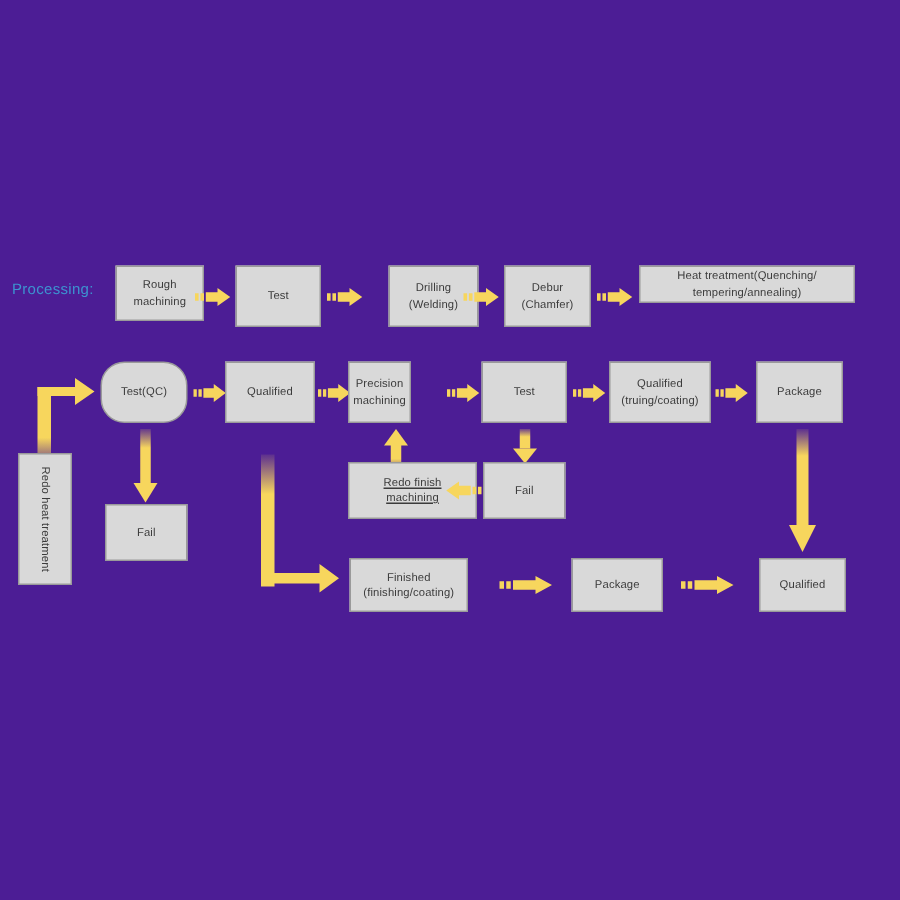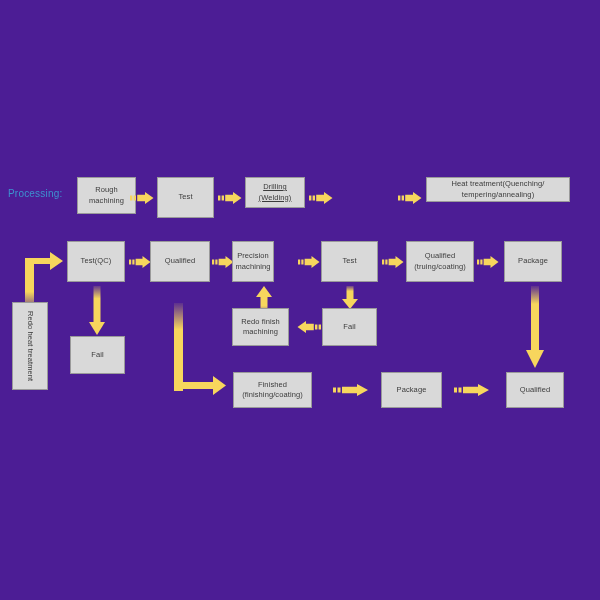--- a/index.html
+++ b/index.html
@@ -73,31 +73,33 @@
   <div class="node" style="left:157px; top:177px; width:57px; height:41px;">Test</div>
 
   <div class="arrow" style="left:218px; top:192px;">
     <svg width="24" height="12" viewBox="0 0 24 12">
       <rect x="0" y="3.5" width="2.4" height="5" fill="#f7d65d"></rect>
       <rect x="3.6" y="3.5" width="2.4" height="5" fill="#f7d65d"></rect>
       <path d="M7.2 2.8 H15 V0 L23.5 6 L15 12 V9.2 H7.2 Z" fill="#f7d65d"></path>
     </svg>
   </div>
 
-  <div class="node" style="left:245px; top:177px; width:60px; height:31px;text-decoration:underline;">Drilling
+  <div class="node" style="left:259px; top:177px; width:60px; height:41px;">Drilling
 (Welding)</div>
 
   <div class="arrow" style="left:309px; top:192px;">
     <svg width="24" height="12" viewBox="0 0 24 12">
       <rect x="0" y="3.5" width="2.4" height="5" fill="#f7d65d"></rect>
       <rect x="3.6" y="3.5" width="2.4" height="5" fill="#f7d65d"></rect>
       <path d="M7.2 2.8 H15 V0 L23.5 6 L15 12 V9.2 H7.2 Z" fill="#f7d65d"></path>
     </svg>
   </div>
 
+  <div class="node" style="left:336px; top:177px; width:58px; height:41px;">Debur
+(Chamfer)</div>
 
   <div class="arrow" style="left:398px; top:192px;">
     <svg width="24" height="12" viewBox="0 0 24 12">
       <rect x="0" y="3.5" width="2.4" height="5" fill="#f7d65d"></rect>
       <rect x="3.6" y="3.5" width="2.4" height="5" fill="#f7d65d"></rect>
       <path d="M7.2 2.8 H15 V0 L23.5 6 L15 12 V9.2 H7.2 Z" fill="#f7d65d"></path>
     </svg>
   </div>
 
   <div class="node" style="left:426px; top:177px; width:144px; height:25px;">Heat treatment(Quenching/
@@ -109,21 +111,21 @@
         <linearGradient id="fadeUp" x1="0" y1="1" x2="0" y2="0">
           <stop offset="0" stop-color="#f7d65d" stop-opacity="0.15"></stop>
           <stop offset="0.35" stop-color="#f7d65d" stop-opacity="1"></stop>
         </linearGradient>
       </defs>
       <rect x="9" y="10" width="9" height="52" fill="url(#fadeUp)"></rect>
       <path d="M9 10 H34 V4 L47 13 L34 22 V16 H9 Z" fill="#f7d65d"></path>
     </svg>
   </div>
 
-  <div class="node" style="left:67px; top:241px; width:58px; height:41px;">Test(QC)</div>
+  <div class="node" style="left:67px; top:241px; width:58px; height:41px;border-radius:16px;">Test(QC)</div>
 
   <div class="arrow" style="left:129px; top:256px;">
     <svg width="22" height="12" viewBox="0 0 22 12">
       <rect x="0" y="3.5" width="2.2" height="5" fill="#f7d65d"></rect>
       <rect x="3.3" y="3.5" width="2.2" height="5" fill="#f7d65d"></rect>
       <path d="M6.6 2.8 H13.5 V0 L21.5 6 L13.5 12 V9.2 H6.6 Z" fill="#f7d65d"></path>
     </svg>
   </div>
 
   <div class="node" style="left:150px; top:241px; width:60px; height:41px;">Qualified</div>
@@ -206,21 +208,21 @@
         <linearGradient id="fadeUp2" x1="0" y1="1" x2="0" y2="0">
           <stop offset="0" stop-color="#f7d65d" stop-opacity="0.2"></stop>
           <stop offset="0.45" stop-color="#f7d65d" stop-opacity="1"></stop>
         </linearGradient>
       </defs>
       <rect x="5.5" y="10" width="7" height="18" fill="url(#fadeUp2)"></rect>
       <path d="M5.5 11 H1 L9 0 L17 11 H12.5 Z" fill="#f7d65d"></path>
     </svg>
   </div>
 
-  <div class="node" style="left:232px; top:308px; width:57px; height:38px;">Redo finish
+  <div class="node" style="left:232px; top:308px; width:86px; height:38px;text-decoration:underline;">Redo finish
 machining</div>
 
   <div class="arrow" style="left:341px; top:286px;">
     <svg width="18" height="24" viewBox="0 0 18 24">
       <defs>
         <linearGradient id="fadeDown3" x1="0" y1="0" x2="0" y2="1">
           <stop offset="0" stop-color="#f7d65d" stop-opacity="0.2"></stop>
           <stop offset="0.4" stop-color="#f7d65d" stop-opacity="1"></stop>
         </linearGradient>
       </defs>

